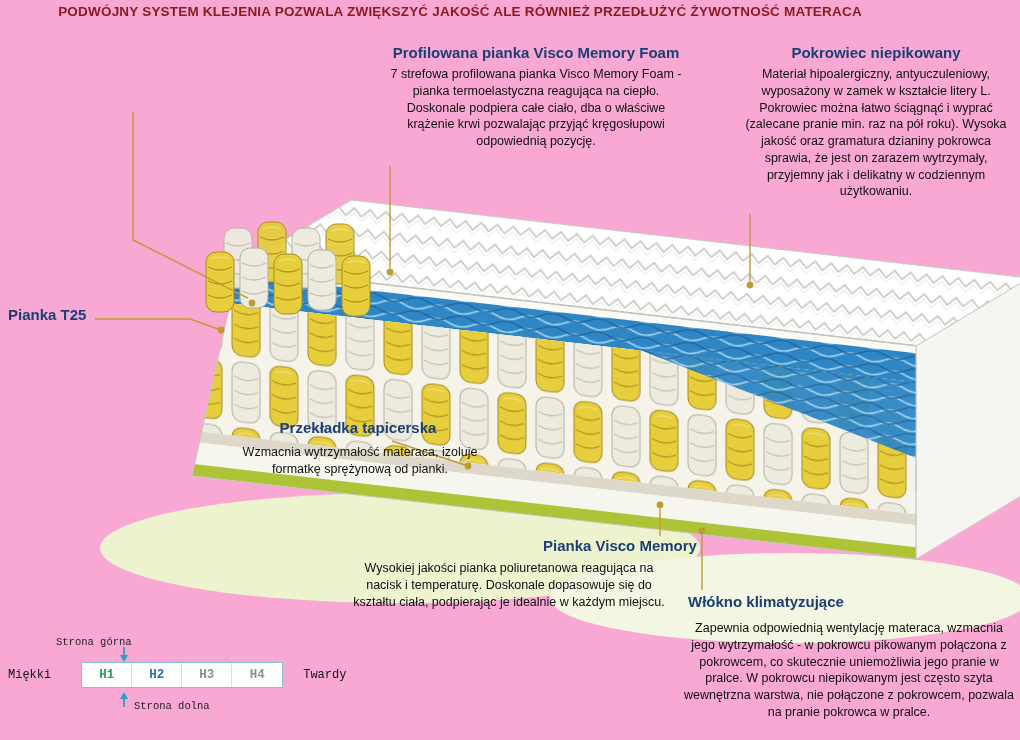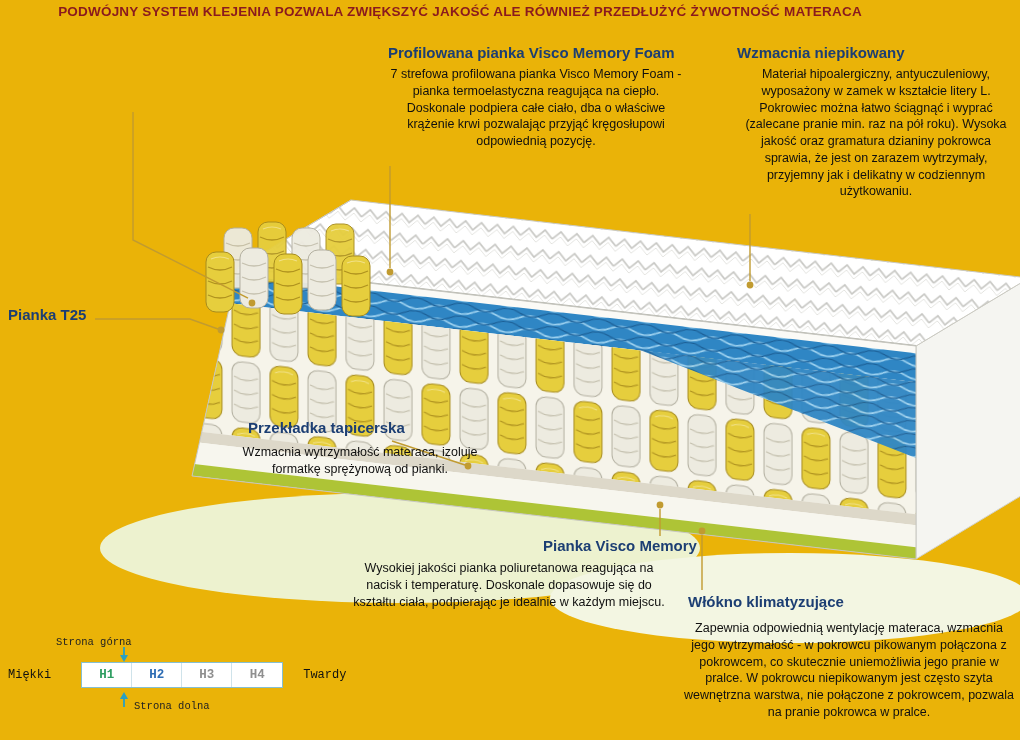--- a/index.html
+++ b/index.html
@@ -1,23 +1,23 @@
 <!DOCTYPE html>
 <html><head>
 <meta charset="utf-8">
 <style>
   * { margin:0; padding:0; box-sizing:border-box; }
   html,body { background:#ffffff; }
   body { font-family:"Liberation Sans", sans-serif; }
-  .page { position:relative; width:1020px; height:740px; background:#eab308; overflow:hidden; }
+  .page { position:relative; width:1020px; height:740px; background:#f9a8d4; overflow:hidden; }
   .page > svg.art { position:absolute; left:0; top:0; }
   .hdr { position:absolute; left:50px; top:4px; width:820px; text-align:center;
          font-size:13.5px; font-weight:bold; color:#8a1a1e; letter-spacing:.2px; }
   .title { position:absolute; font-size:15px; font-weight:bold; color:#1c3e73; white-space:nowrap; }
-  .title.ctr { text-align:left; white-space:normal; }
+  .title.ctr { text-align:center; white-space:normal; }
   .sub { font-size:11px; font-weight:normal; color:#222222; margin-left:6px; }
   .btxt { position:absolute; font-size:12.5px; line-height:1.34; color:#101010; }
   .ctr { text-align:center; }
   
   .scale { position:absolute; left:8px; top:634px; width:310px; height:104px; font-size:12px; color:#111;font-family:Liberation Mono, monospace; }
   .scale .side-lbl { position:absolute; font-size:10.5px; color:#222; }
   .scale .lbl-top { left:48px; top:2px; }
   .scale .lbl-bottom { left:126px; top:66px; }
   .scale .ar { position:absolute; left:110px; }
   .scale .ar-down { top:12px; }
@@ -124,21 +124,21 @@
       <circle cx="702" cy="531" r="3.4"></circle>
     </g>
   </svg>
 
   <div class="hdr">PODWÓJNY SYSTEM KLEJENIA POZWALA ZWIĘKSZYĆ JAKOŚĆ ALE RÓWNIEŻ PRZEDŁUŻYĆ ŻYWOTNOŚĆ MATERACA</div>
 
 
   <div class="title ctr" style="left:388px;top:44px;width:296px">Profilowana pianka Visco Memory Foam</div>
   <div class="btxt ctr" style="left:388px;top:66px;width:296px">7 strefowa profilowana pianka Visco Memory Foam - pianka termoelastyczna reagująca na ciepło. Doskonale podpiera całe ciało, dba o właściwe krążenie krwi pozwalając przyjąć kręgosłupowi odpowiednią pozycję.</div>
 
-  <div class="title ctr" style="left:737px;top:44px;width:278px">Wzmacnia niepikowany</div>
+  <div class="title ctr" style="left:737px;top:44px;width:278px">Pokrowiec niepikowany</div>
   <div class="btxt ctr" style="left:737px;top:66px;width:278px">Materiał hipoalergiczny, antyuczuleniowy, wyposażony w zamek w kształcie litery L. Pokrowiec można łatwo ściągnąć i wyprać (zalecane pranie min. raz na pół roku). Wysoka jakość oraz gramatura dzianiny pokrowca sprawia, że jest on zarazem wytrzymały, przyjemny jak i delikatny w codziennym użytkowaniu.</div>
 
   <div class="title" style="left:8px;top:306px">Pianka T25</div>
 
   <div class="title ctr" style="left:248px;top:419px;width:220px">Przekładka tapicerska</div>
   <div class="btxt ctr" style="left:240px;top:444px;width:240px">Wzmacnia wytrzymałość materaca, izoluje formatkę sprężynową od pianki.</div>
 
   <div class="title" style="left:543px;top:537px">Pianka Visco Memory</div>
   <div class="btxt ctr" style="left:352px;top:560px;width:314px">Wysokiej jakości pianka poliuretanowa reagująca na nacisk i temperaturę. Doskonale dopasowuje się do kształtu ciała, podpierając je idealnie w każdym miejscu.</div>
 

